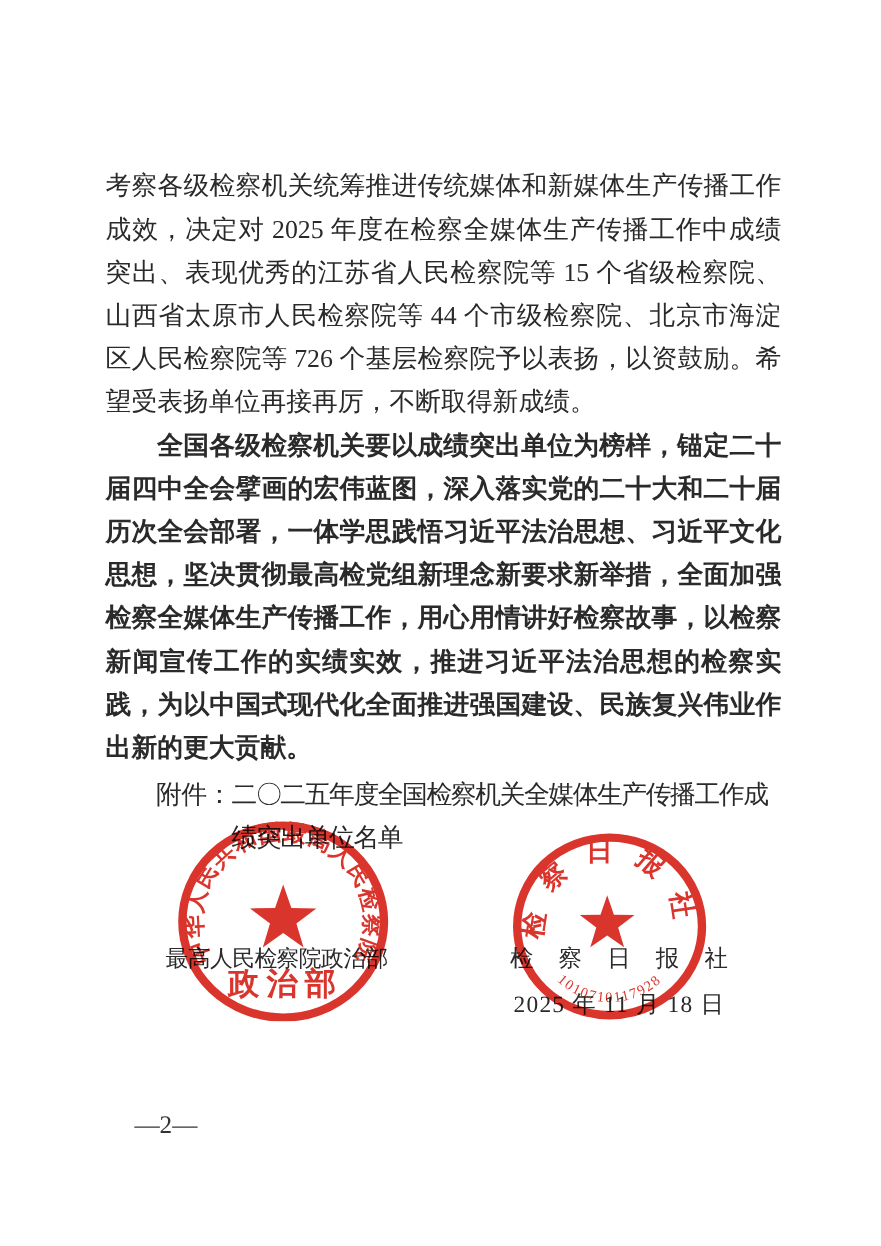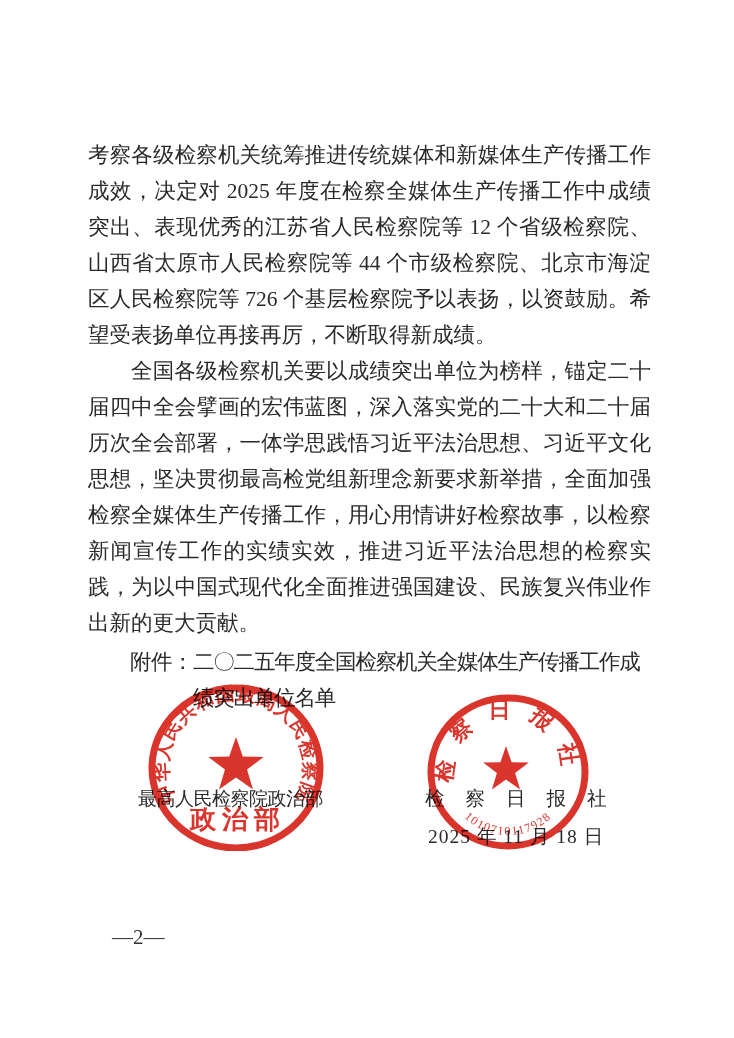--- a/index.html
+++ b/index.html
@@ -9,21 +9,21 @@
     background:#ffffff;
     font-family:"Liberation Serif","DejaVu Serif",serif;
     color:#2a2a2a;
     overflow:hidden;
   }
   .content{
     position:absolute;left:88px;top:137px;width:563px;
     font-size:21.5px;line-height:36px;text-align:justify;
   }
   .content p{margin:0;}
-  .p-indent{text-indent:2em;}
+  .p-indent{text-indent:2em;font-weight:bold;}
   .attachment{
     display:flex;align-items:flex-start;
     margin-top:3px;padding-left:42px;
     letter-spacing:-0.5px;
   }
   .att-label{white-space:nowrap;}
   .att-text{flex:1;letter-spacing:-1.2px;text-align:left;}
   .abs{position:absolute;white-space:nowrap;}
   .sig-left{left:138px;top:786px;font-size:19px;letter-spacing:-0.5px;}
   .sig-right{left:425px;top:785px;font-size:19.5px;letter-spacing:21px;}
@@ -39,21 +39,21 @@
   .seal-arc-text{fill:#d8251c;font-family:"Liberation Serif","DejaVu Serif",serif;font-weight:bold;}
   .seal-center-label{fill:#d8251c;font-family:"Liberation Serif","DejaVu Serif",serif;font-weight:bold;}
   .seal-serial{fill:#d8251c;font-family:"Liberation Serif","DejaVu Serif",serif;}
 </style>
 </head>
 <body>
 
 <div class="page">
 
   <div class="content">
-    <p>考察各级检察机关统筹推进传统媒体和新媒体生产传播工作成效，决定对 2025 年度在检察全媒体生产传播工作中成绩突出、表现优秀的江苏省人民检察院等 12 个省级检察院、山西省太原市人民检察院等 44 个市级检察院、北京市海淀区人民检察院等 726 个基层检察院予以表扬，以资鼓励。希望受表扬单位再接再厉，不断取得新成绩。</p>
+    <p>考察各级检察机关统筹推进传统媒体和新媒体生产传播工作成效，决定对 2025 年度在检察全媒体生产传播工作中成绩突出、表现优秀的江苏省人民检察院等 15 个省级检察院、山西省太原市人民检察院等 44 个市级检察院、北京市海淀区人民检察院等 726 个基层检察院予以表扬，以资鼓励。希望受表扬单位再接再厉，不断取得新成绩。</p>
     <p class="p-indent">全国各级检察机关要以成绩突出单位为榜样，锚定二十届四中全会擘画的宏伟蓝图，深入落实党的二十大和二十届历次全会部署，一体学思践悟习近平法治思想、习近平文化思想，坚决贯彻最高检党组新理念新要求新举措，全面加强检察全媒体生产传播工作，用心用情讲好检察故事，以检察新闻宣传工作的实绩实效，推进习近平法治思想的检察实践，为以中国式现代化全面推进强国建设、民族复兴伟业作出新的更大贡献。</p>
     <div class="attachment">
       <span class="att-label">附件：</span>
       <span class="att-text">二〇二五年度全国检察机关全媒体生产传播工作成绩突出单位名单</span>
     </div>
   </div>
 
   <div class="abs sig-left">最高人民检察院政治部</div>
   <div class="abs sig-right">检察日报社</div>
   <div class="abs sig-date">2025 年 11 月 18 日</div>

